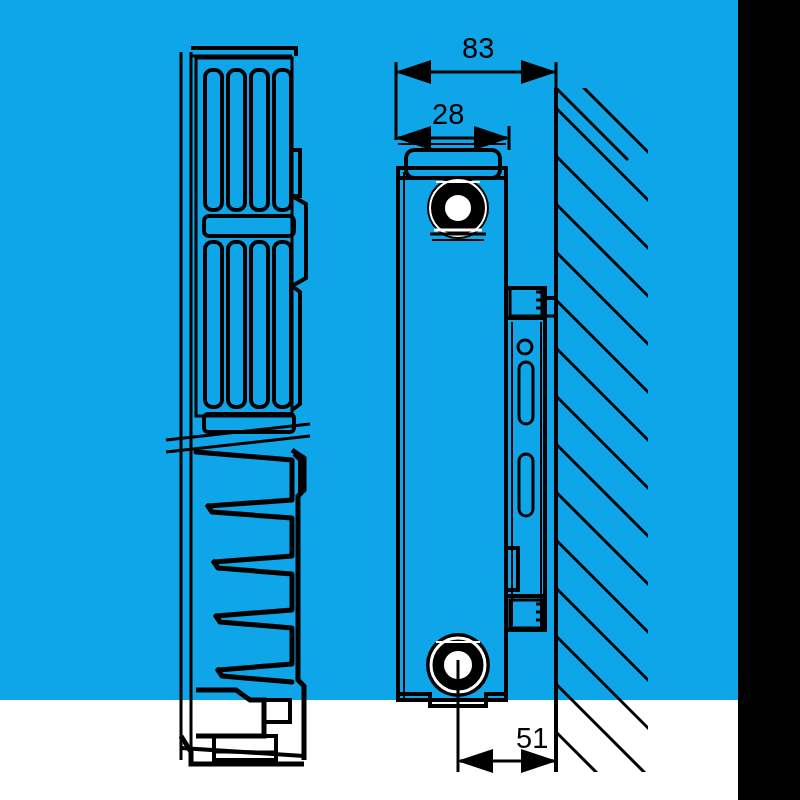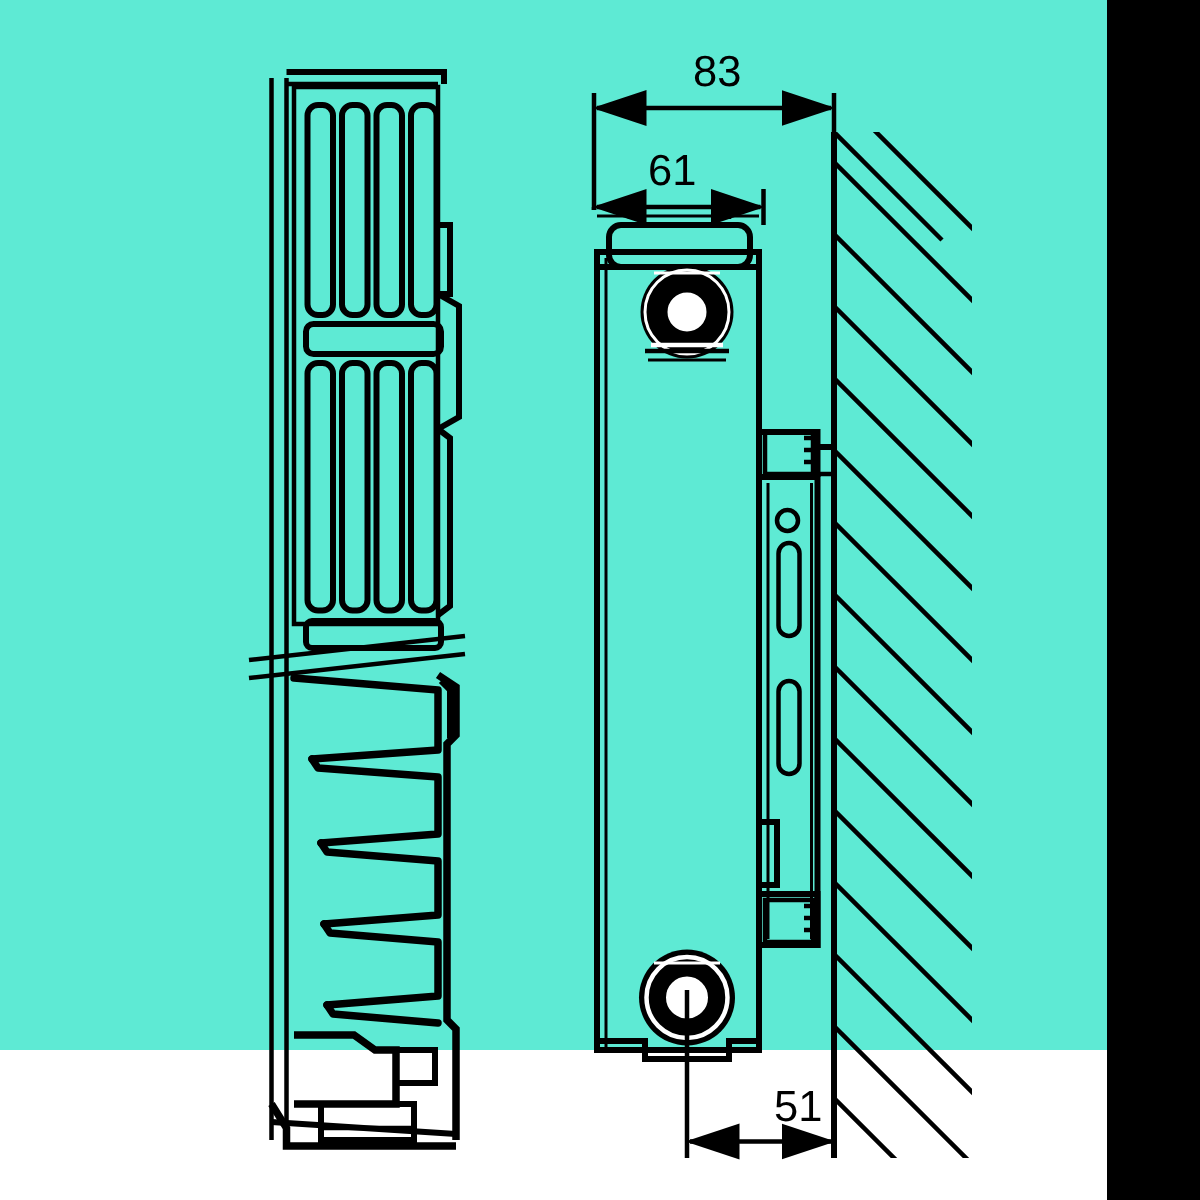--- a/index.html
+++ b/index.html
@@ -1,17 +1,17 @@
 <!DOCTYPE html>
 <html><head>
 <meta charset="utf-8">
 <style>
   html,body{margin:0;padding:0;background:#ffffff;}
   body{width:800px;height:800px;overflow:hidden;font-family:"Liberation Sans",sans-serif;}
-  #stage{position:relative;width:800px;height:700px;background:#5eead4;}
+  #stage{position:relative;width:800px;height:700px;background:#0ea5e9;}
   #draw{position:absolute;left:0;top:0;width:800px;height:800px;}
   .dimtext{
     position:absolute;
     font-family:"Liberation Sans",sans-serif;
     font-size:29px;
     color:#000;
     letter-spacing:0px;
     line-height:1;
     white-space:nowrap;
     font-weight:400;
@@ -200,17 +200,17 @@
       <line x1="509" y1="150" x2="509" y2="126" stroke-width="3"></line>
       <line x1="398" y1="138" x2="507" y2="138" stroke-width="3" marker-start="url(#arrL)" marker-end="url(#arrR)"></line>
 
       <line x1="458" y1="680" x2="458" y2="772" stroke-width="3"></line>
       <line x1="556" y1="700" x2="556" y2="772" stroke-width="3"></line>
       <line x1="460" y1="761" x2="554" y2="761" stroke-width="3" marker-start="url(#arrL)" marker-end="url(#arrR)"></line>
     </g>
   </svg>
 
   <div class="dimtext" id="dim-83">83</div>
-  <div class="dimtext" id="dim-61">61</div>
+  <div class="dimtext" id="dim-61">28</div>
   <div class="dimtext" id="dim-51">51</div>
 
   <div id="rightband"></div>
 </div>
 
 </body></html>

